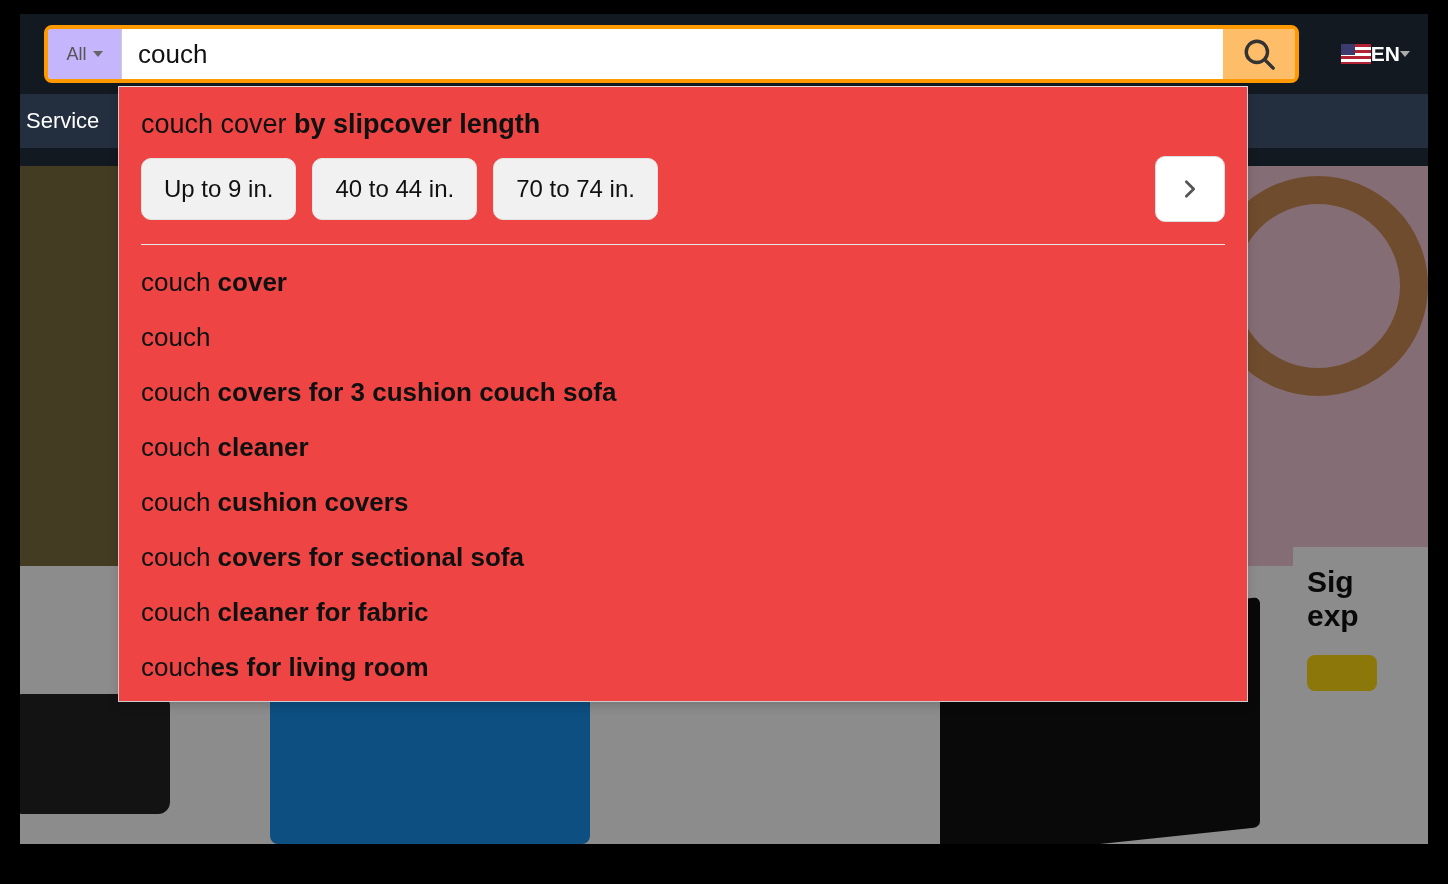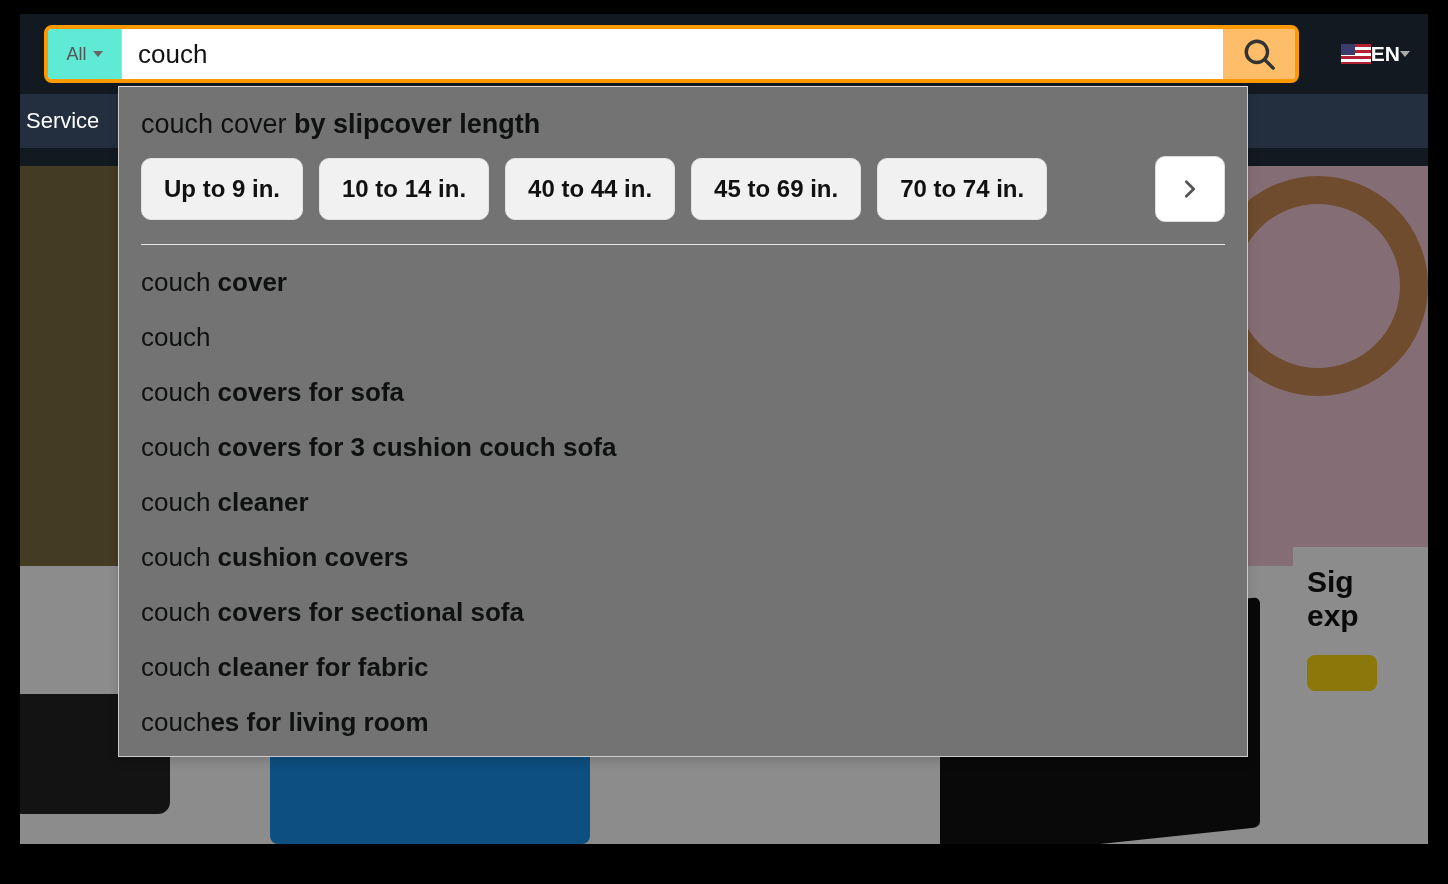--- a/index.html
+++ b/index.html
@@ -89,21 +89,21 @@
     flex: 1;
     display: flex;
     height: 58px;
     border-radius: 8px;
     border: 4px solid #ff9900;
     background: #fff;
     overflow: hidden;
   }
   .search-cat {
     width: 74px;
-    background: #5eead4;
+    background: #c4b5fd;
     border-right: 1px solid #cdcdcd;
     display: flex;
     align-items: center;
     justify-content: center;
     gap: 6px;
     color: #555;
     font-size: 18px;
     cursor: pointer;
   }
   .search-cat .caret {
@@ -167,41 +167,40 @@
     padding-left: 6px;
     font-size: 22px;
   }
 
   
   .flyout {
     position: absolute;
     top: 72px;
     left: 98px;
     width: 1130px;
-    background: #737373;
+    background: #ef4444;
     border: 1px solid #ccc;
     border-top: 1px solid #ddd;
     box-shadow: 0 4px 10px rgba(0,0,0,.15);
     z-index: 50;
     padding-bottom: 6px;
   }
   .refine {
     padding: 22px 22px 14px 22px;
   }
   .refine-title {
     font-size: 27px;
     color: #0f1111;
     margin-bottom: 16px;
   }
   .refine-title .bold { font-weight: 700; }
   .chips-row {
     display: flex;
     align-items: center;
     gap: 16px;
-    font-weight: bold;
   }
   .chip {
     background: #f1f1f1;
     border: 1px solid #e3e3e3;
     border-radius: 10px;
     padding: 16px 22px;
     font-size: 24px;
     color: #111;
     white-space: nowrap;
     cursor: pointer;
@@ -274,38 +273,35 @@
     <span>Service</span>
   </div>
 
   <div class="flyout">
     <div class="refine">
       <div class="refine-title">
         <span>couch cover </span><span class="bold">by slipcover length</span>
       </div>
       <div class="chips-row">
         <div class="chip">Up to 9 in.</div>
-        <div class="chip">10 to 14 in.</div>
         <div class="chip">40 to 44 in.</div>
-        <div class="chip">45 to 69 in.</div>
         <div class="chip">70 to 74 in.</div>
         <div class="chip-next">
           <svg viewBox="0 0 24 24" fill="none" stroke-width="3" stroke-linecap="round" stroke-linejoin="round">
             <polyline points="8 4 16 12 8 20"></polyline>
           </svg>
         </div>
       </div>
     </div>
 
     <div class="divider"></div>
 
     <div class="sugg-list">
       <div class="sugg"><span>couch </span><span class="b">cover</span></div>
       <div class="sugg"><span>couch</span><span class="b"></span></div>
-      <div class="sugg"><span>couch </span><span class="b">covers for sofa</span></div>
       <div class="sugg"><span>couch </span><span class="b">covers for 3 cushion couch sofa</span></div>
       <div class="sugg"><span>couch </span><span class="b">cleaner</span></div>
       <div class="sugg"><span>couch </span><span class="b">cushion covers</span></div>
       <div class="sugg"><span>couch </span><span class="b">covers for sectional sofa</span></div>
       <div class="sugg"><span>couch </span><span class="b">cleaner for fabric</span></div>
       <div class="sugg"><span>couch</span><span class="b">es for living room</span></div>
     </div>
   </div>
 
 </div>

